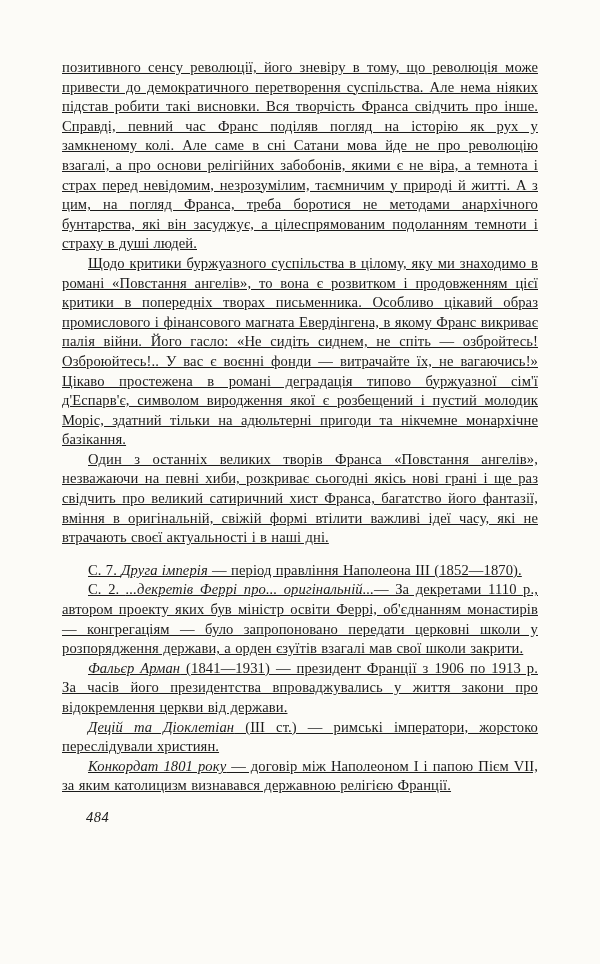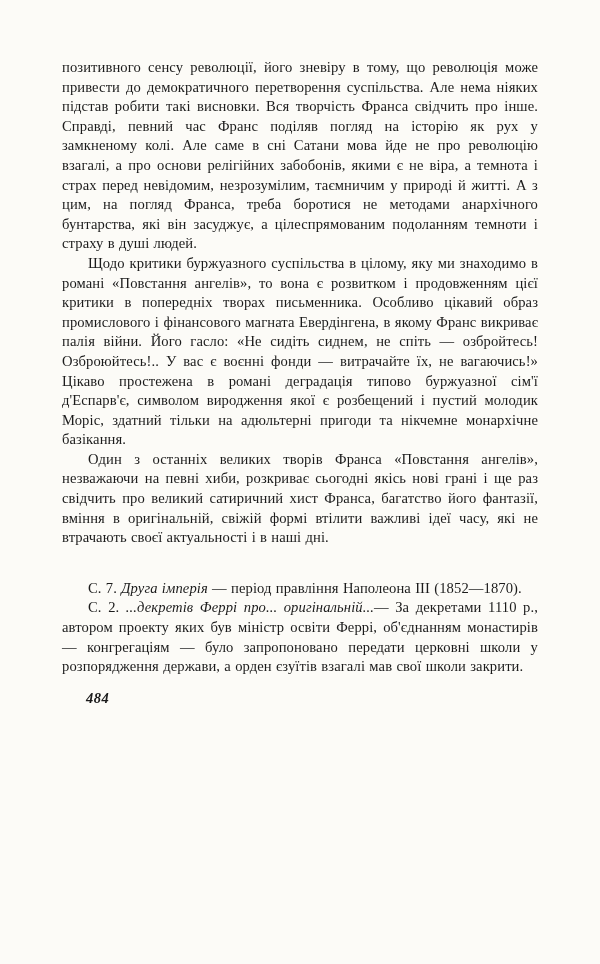--- a/index.html
+++ b/index.html
@@ -13,63 +13,72 @@
     height: 964px;
     box-sizing: border-box;
     background: #fcfbf7;
     padding: 58px 62px 0 62px;
     font-family: "Liberation Serif", "DejaVu Serif", serif;
     color: #1b1b1b;
     overflow: hidden;
   }
   .body-text, .notes {
     width: 100%;
+    text-decoration: underline;
   }
   .para, .note {
     margin: 0;
     font-size: 14.6px;
     line-height: 19.6px;
     text-align: justify;
     text-indent: 26px;
     letter-spacing: 0.1px;
     word-spacing: 0.5px;
   }
   .para.no-indent {
     text-indent: 0;
   }
   .notes {
-    margin-top: 31px;
+    margin-top: 13px;
   }
   .italic {
     font-style: italic;
   }
   .page-number {
     margin-top: 13px;
     padding-left: 24px;
     font-size: 14.5px;
     font-style: italic;
     letter-spacing: 0.5px;
-    font-weight: bold;
   }
 </style>
 </head>
 <body>
 
 <div class="page">
 
   <div class="body-text">
     <p class="para no-indent">позитивного сенсу революції, його зневіру в тому, що революція може привести до демократичного перетворення суспільства. Але нема ніяких підстав робити такі висновки. Вся творчість Франса свідчить про інше. Справді, певний час Франс поділяв погляд на історію як рух у замкненому колі. Але саме в сні Сатани мова йде не про революцію взагалі, а про основи релігійних забобонів, якими є не віра, а темнота і страх перед невідомим, незрозумілим, таємничим у природі й житті. А з цим, на погляд Франса, треба боротися не методами анархічного бунтарства, які він засуджує, а цілеспрямованим подоланням темноти і страху в душі людей.</p>
     <p class="para">Щодо критики буржуазного суспільства в цілому, яку ми знаходимо в романі «Повстання ангелів», то вона є розвитком і продовженням цієї критики в попередніх творах письменника. Особливо цікавий образ промислового і фінансового магната Евердінгена, в якому Франс викриває палія війни. Його гасло: «Не сидіть сиднем, не спіть — озбройтесь! Озброюйтесь!.. У вас є воєнні фонди — витрачайте їх, не вагаючись!» Цікаво простежена в романі деградація типово буржуазної сім'ї д'Еспарв'є, символом виродження якої є розбещений і пустий молодик Моріс, здатний тільки на адюльтерні пригоди та нікчемне монархічне базікання.</p>
     <p class="para">Один з останніх великих творів Франса «Повстання ангелів», незважаючи на певні хиби, розкриває сьогодні якісь нові грані і ще раз свідчить про великий сатиричний хист Франса, багатство його фантазії, вміння в оригінальній, свіжій формі втілити важливі ідеї часу, які не втрачають своєї актуальності і в наші дні.</p>
   </div>
 
   <div class="notes">
     <p class="note">
       <span>С. 7. </span><span class="italic">Друга імперія</span><span> — період правління Наполеона III (1852—1870).</span>
     </p>
     <p class="note">
       <span>С. 2. </span><span class="italic">...декретів Феррі про... оригінальній...</span><span>— За декретами 1110 р., автором проекту яких був міністр освіти Феррі, об'єднанням монастирів — конгрегаціям — було запропоновано передати церковні школи у розпорядження держави, а орден єзуїтів взагалі мав свої школи закрити.</span>
     </p>
+    <p class="note">
+      <span></span><span class="italic">Фальєр Арман</span><span> (1841—1931) — президент Франції з 1906 по 1913 р. За часів його президентства впроваджувались у життя закони про відокремлення церкви від держави.</span>
+    </p>
+    <p class="note">
+      <span></span><span class="italic">Децій та Діоклетіан</span><span> (III ст.) — римські імператори, жорстоко переслідували християн.</span>
+    </p>
+    <p class="note">
+      <span></span><span class="italic">Конкордат 1801 року</span><span> — договір між Наполеоном I і папою Пієм VII, за яким католицизм визнавався державною релігією Франції.</span>
+    </p>
   </div>
 
   <div class="page-number">484</div>
 
 </div>
 
 </body></html>

